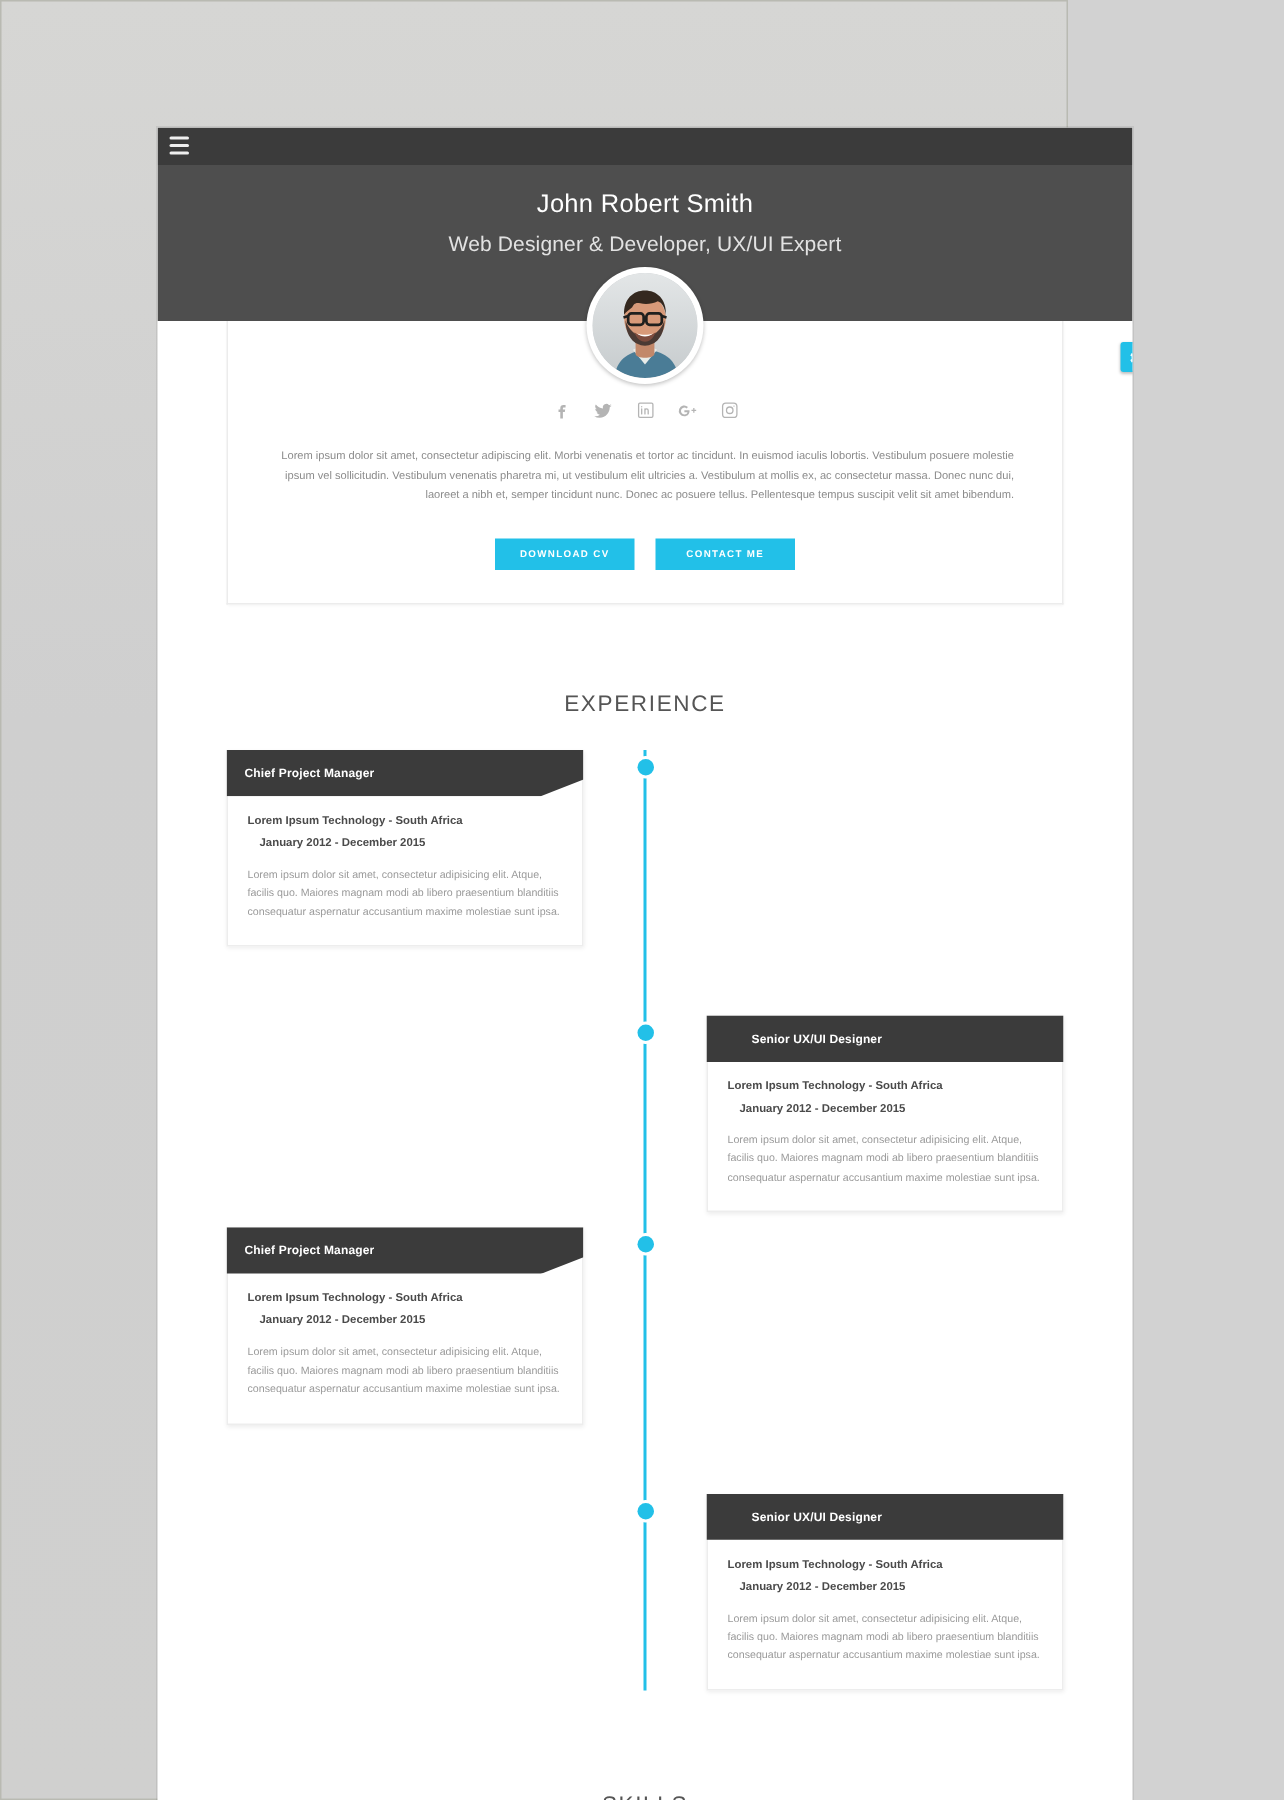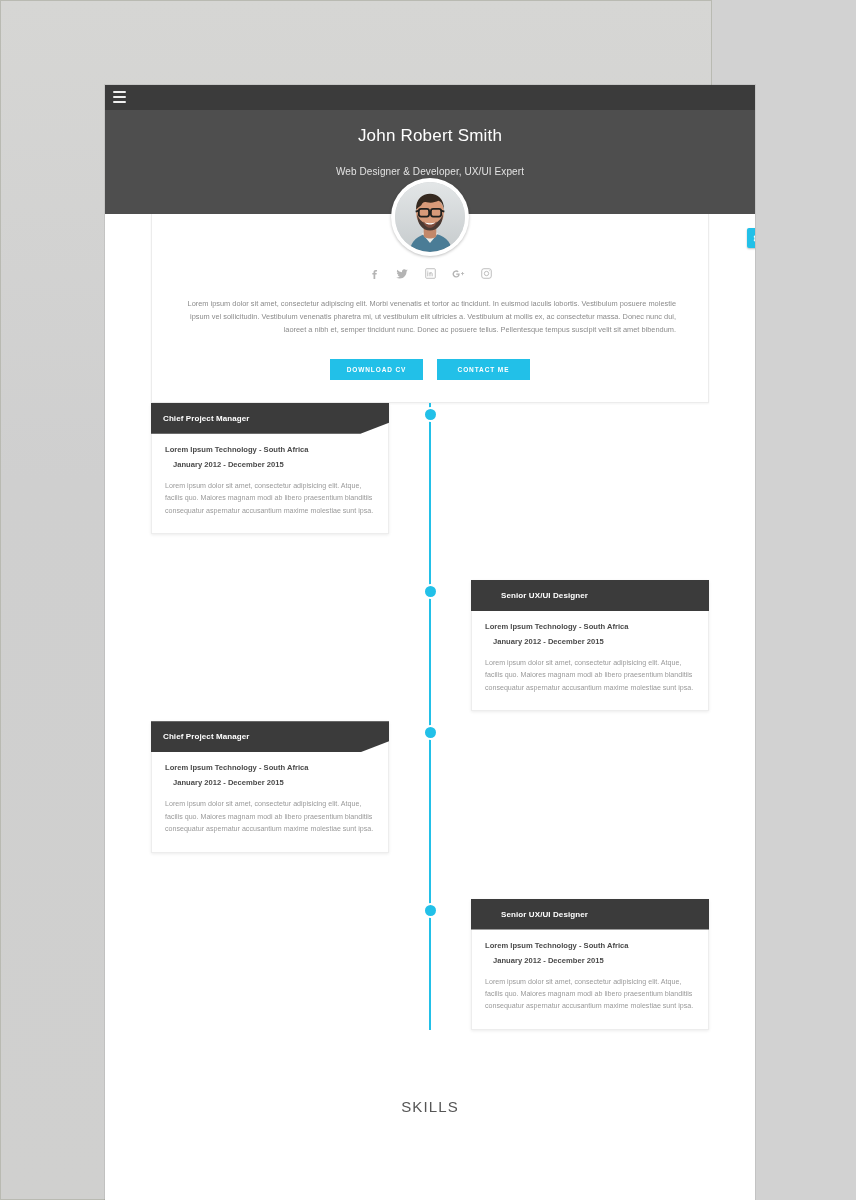--- a/index.html
+++ b/index.html
@@ -35,21 +35,21 @@
   .hamburger span{display:block;height:2px;background:#efefef;border-radius:1px;}
   
   .hero{
     background:#4e4e4e;height:104px;position:relative;text-align:center;
   }
   .hero-name{
     margin:0;padding-top:16px;font-size:17px;font-weight:400;color:#ffffff;
     letter-spacing:.2px;
   }
   .hero-role{
-    margin:16px;padding-top:4px;font-size:10px;color:#e2e2e2;font-weight:400;
+    margin:4px;padding-top:4px;font-size:14px;color:#e2e2e2;font-weight:400;
     letter-spacing:.1px;
   }
   .avatar-wrap{
     position:absolute;left:50%;top:68px;transform:translateX(-50%);
     width:78px;height:78px;border-radius:50%;
     background:#ffffff;padding:4px;box-sizing:border-box;
     box-shadow:0 1px 3px rgba(0,0,0,.25);
   }
   .avatar{
     width:100%;height:100%;border-radius:50%;overflow:hidden;position:relative;
@@ -229,20 +229,21 @@
       </div>
 
       <p class="bio">Lorem ipsum dolor sit amet, consectetur adipiscing elit. Morbi venenatis et tortor ac tincidunt. In euismod iaculis lobortis. Vestibulum posuere molestie ipsum vel sollicitudin. Vestibulum venenatis pharetra mi, ut vestibulum elit ultricies a. Vestibulum at mollis ex, ac consectetur massa. Donec nunc dui, laoreet a nibh et, semper tincidunt nunc. Donec ac posuere tellus. Pellentesque tempus suscipit velit sit amet bibendum.</p>
 
       <div class="btn-row">
         <button class="btn">DOWNLOAD CV</button>
         <button class="btn">CONTACT ME</button>
       </div>
     </div>
 
+    <h2 class="section-title">EXPERIENCE</h2>
 
     <div class="timeline">
       <div class="tl-line"></div>
       <div id="exp-rows">
           <div class="tl-row left">
             <div class="dot" style="top:6px"></div>
             <div class="exp-card l" style="margin-top:0px">
               <div class="exp-head">Chief Project Manager</div>
               <div class="exp-body">
                 <p class="exp-company">Lorem Ipsum Technology - South Africa</p>

